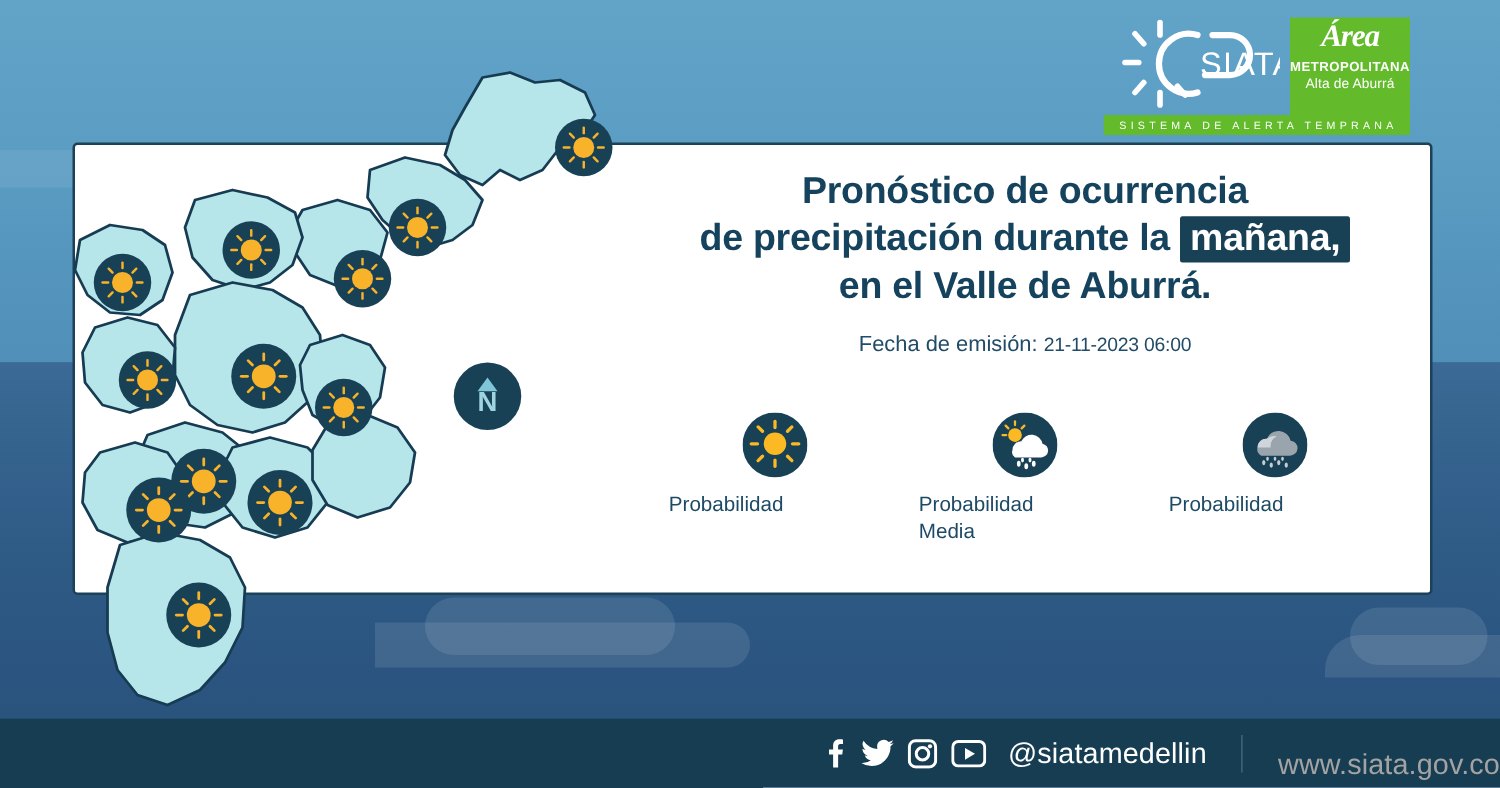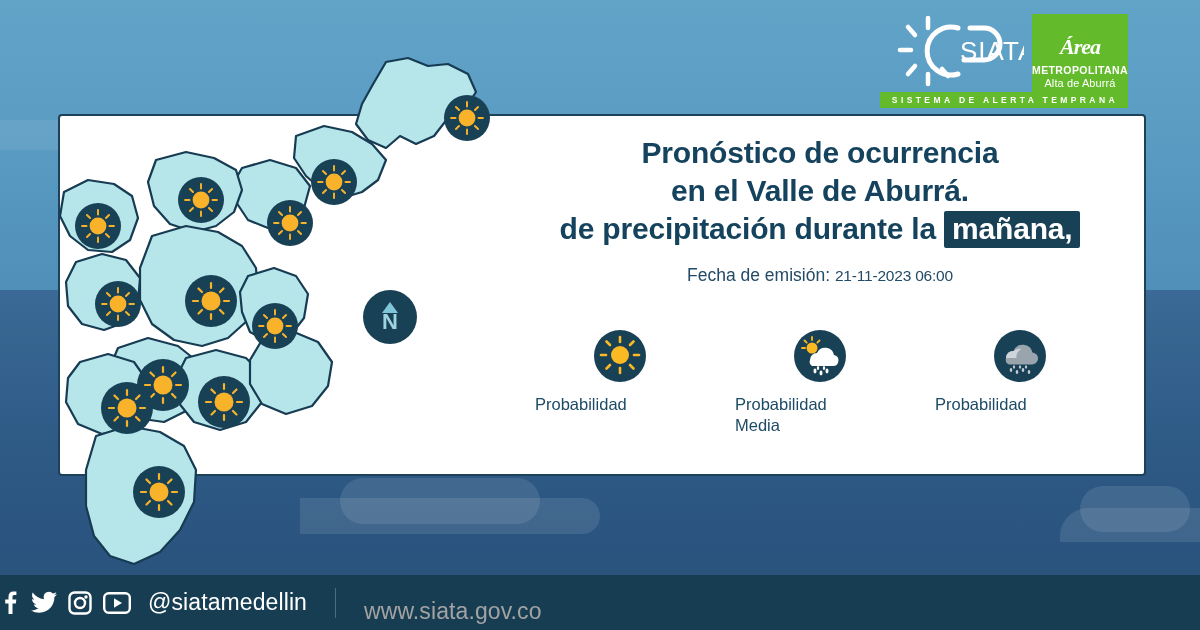--- a/index.html
+++ b/index.html
@@ -35,26 +35,26 @@
   
   .logos{position:absolute;right:72px;top:14px;display:flex;align-items:flex-start;gap:8px;}
   .siata-logo{position:relative;width:128px;height:78px;}
   .siata-logo svg{display:block;}
   .area-block{
     width:96px;height:78px;background:#63bb2c;position:relative;
     display:flex;flex-direction:column;align-items:center;justify-content:flex-start;
     padding-top:2px;box-sizing:border-box;
   }
   .area-script{color:#fff;font-family:"Liberation Serif", serif;font-style:italic;
-    font-size:22px;font-weight:700;line-height:1;letter-spacing:-1px;margin-top:20px;}
+    font-size:25px;font-weight:700;line-height:1;letter-spacing:-1px;margin-top:1px;}
   .area-l1{color:#fff;font-size:10.5px;font-weight:700;letter-spacing:.4px;margin-top:6px;}
   .area-l2{color:#fff;font-size:11px;font-weight:400;letter-spacing:.1px;margin-top:1px;}
   .tagline{
     position:absolute;right:72px;top:92px;background:#63bb2c;
-    color:#fff;font-size:8.5px;font-weight:700;letter-spacing:3.4px;
+    color:#fff;font-size:8.5px;font-weight:400;letter-spacing:3.4px;
     padding:3px 10px 3px 12px;white-space:nowrap;
   }
 
   
   .map-wrap{position:absolute;left:56px;top:40px;width:420px;height:540px;}
   .map-wrap svg{display:block;overflow:visible;}
   .muni{fill:#b6e6ea;stroke:#163b52;stroke-width:2.2;stroke-linejoin:round;}
 
   .wicon{position:absolute;width:52px;height:52px;margin-left:-26px;margin-top:-26px;}
   .wicon.small{width:46px;height:46px;margin-left:-23px;margin-top:-23px;}
@@ -79,21 +79,21 @@
 
   
   .legend{position:absolute;left:520px;top:330px;width:600px;display:flex;justify-content:space-around;}
   .leg-item{width:170px;text-align:left;}
   .leg-icon{width:52px;height:52px;margin:0 auto 12px auto;}
   .leg-label{color:#1d4a65;font-size:16.5px;line-height:1.25;}
 
   
   .footer{
     position:absolute;left:0;top:575px;width:1200px;height:55px;background:#173d52;
-    display:flex;align-items:center;justify-content:flex-start;gap:0;
+    display:flex;align-items:center;justify-content:flex-end;gap:0;
   }
   .social{display:flex;align-items:center;gap:11px;margin-right:17px;}
   .social svg{display:block;}
   .handle{color:#fff;font-size:23px;letter-spacing:.1px;}
   .divider{width:1px;height:30px;background:#4d6c80;margin:0 28px;}
   .site{color:#a3a3a3;font-size:23px;letter-spacing:.1px;margin-top:17px;}
 </style>
 </head>
 <body>
 
@@ -345,25 +345,25 @@
 
     <div class="compass">
       <div class="arrow"></div>
       <div class="n">N</div>
     </div>
   </div>
 
   <div class="right">
     <div class="title">
       <div>Pronóstico de ocurrencia</div>
-      <div>en el Valle de Aburrá.</div>
       <div>
         <span>de precipitación durante la</span>
         <span class="hl">mañana,</span>
       </div>
+      <div>en el Valle de Aburrá.</div>
     </div>
     <div class="fecha">
       <span>Fecha de emisión:</span>
       <span class="val">21-11-2023 06:00</span>
     </div>
   </div>
 
   <div class="legend">
 
     <div class="leg-item">

